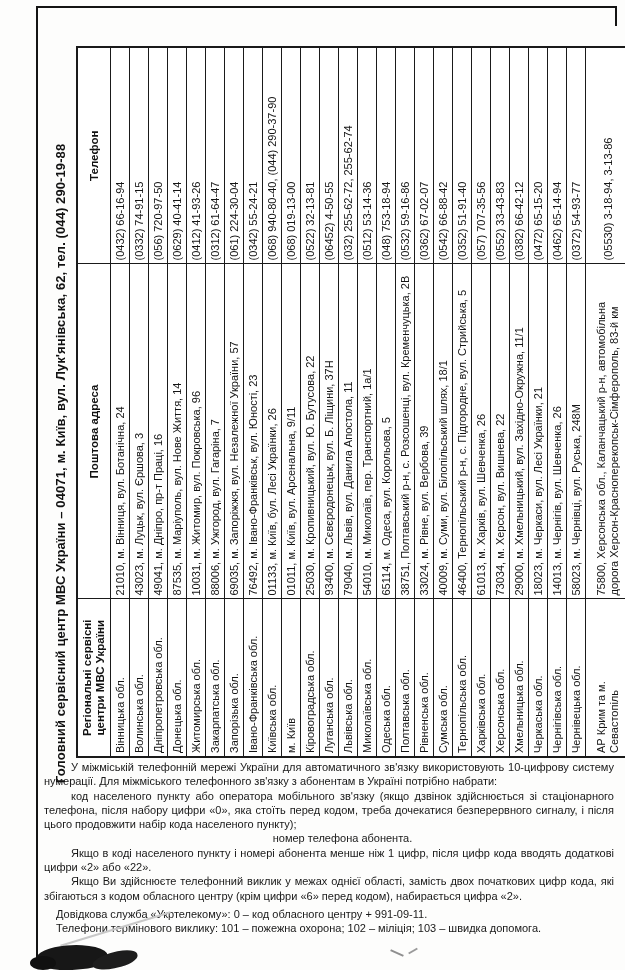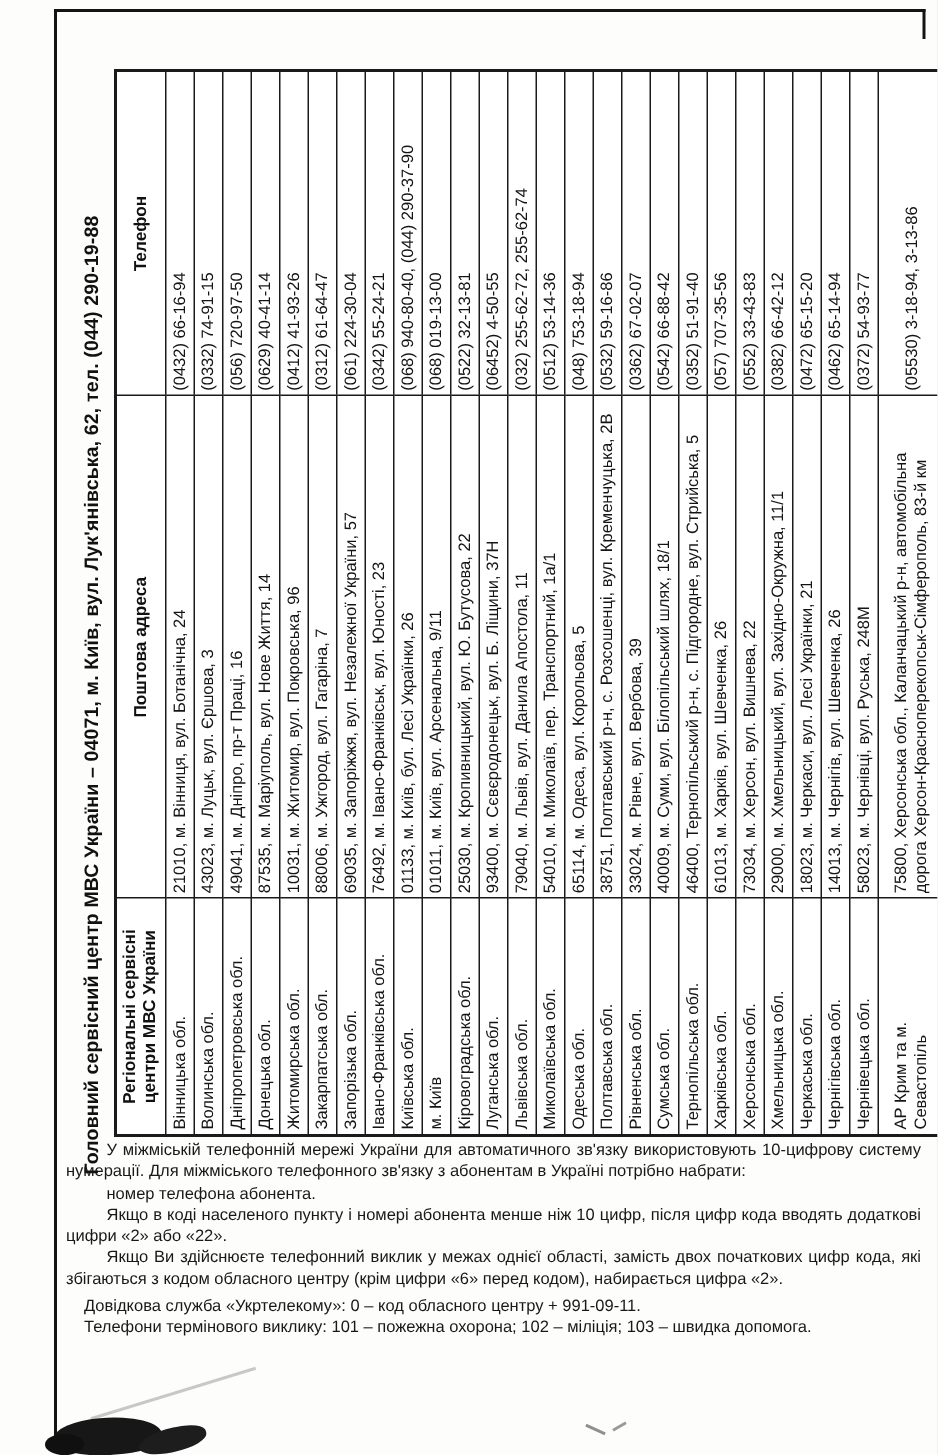--- a/index.html
+++ b/index.html
@@ -46,21 +46,21 @@
   tr.tall td { height: 44px; }
   td.wrap { white-space: normal; line-height: 13px; }
   .cap { display: inline-block; max-width: 100px; }
 
   
   .notes {
     position: absolute; left: 44px; top: 760px; width: 570px;
     font-size: 11px; line-height: 14.3px; color: #181818;
   }
   .notes p { margin: 0; text-align: justify; text-indent: 27px; }
-  .notes p.plain { text-align: left; }
+  .notes p.plain { text-align: center; }
   .notes p.small-indent { text-indent: 12px; text-align: left; }
   .notes p.gap { margin-top: 4px; }
 
   
   .streak {
     position: absolute; left: 58px; top: 928px; width: 115px; height: 2px;
     background: #c8c8c8; transform: rotate(-17deg);
   }
   .blob1 { position: absolute; left: 36px; top: 945px; width: 72px; height: 25px;
     background: #171717; border-radius: 48% 62% 40% 58%; transform: rotate(-5deg); }
@@ -227,22 +227,23 @@
           <td class="wrap"><span class="cap">АР Крим та м. Севастопіль</span></td>
           <td class="wrap">75800, Херсонська обл., Каланчацький р-н, автомобільна дорога Херсон-Красноперекопськ-Сімферополь, 83-й км</td>
           <td>(05530) 3-18-94, 3-13-86</td>
         </tr>
       </tbody>
     </table>
   </div>
 
   <div class="notes">
     <p>У міжміській телефонній мережі України для автоматичного зв'язку використовують 10-цифрову систему нумерації. Для міжміського телефонного зв'язку з абонентам в Україні потрібно набрати:</p>
+    <p>код населеного пункту або оператора мобільного зв'язку (якщо дзвінок здійснюється зі стаціонарного телефона, після набору цифри «0», яка стоїть перед кодом, треба дочекатися безперервного сигналу, і після цього продовжити набір кода населеного пункту);</p>
     <p class="plain">номер телефона абонента.</p>
-    <p>Якщо в коді населеного пункту і номері абонента менше ніж 10 цифр, після цифр кода вводять додаткові цифри «2» або «22».</p>
+    <p>Якщо в коді населеного пункту і номері абонента менше ніж 1 цифр, після цифр кода вводять додаткові цифри «2» або «22».</p>
     <p>Якщо Ви здійснюєте телефонний виклик у межах однієї області, замість двох початкових цифр кода, які збігаються з кодом обласного центру (крім цифри «6» перед кодом), набирається цифра «2».</p>
     <p class="small-indent gap">Довідкова служба «Укртелекому»: 0 – код обласного  центру + 991-09-11.</p>
     <p class="small-indent">Телефони термінового виклику: 101 – пожежна охорона; 102 – міліція; 103 – швидка допомога.</p>
   </div>
 
   <div class="streak"></div>
   <div class="blob1"></div>
   <div class="blob2"></div>
   <div class="blob3"></div>
   <div class="mark1"></div>

